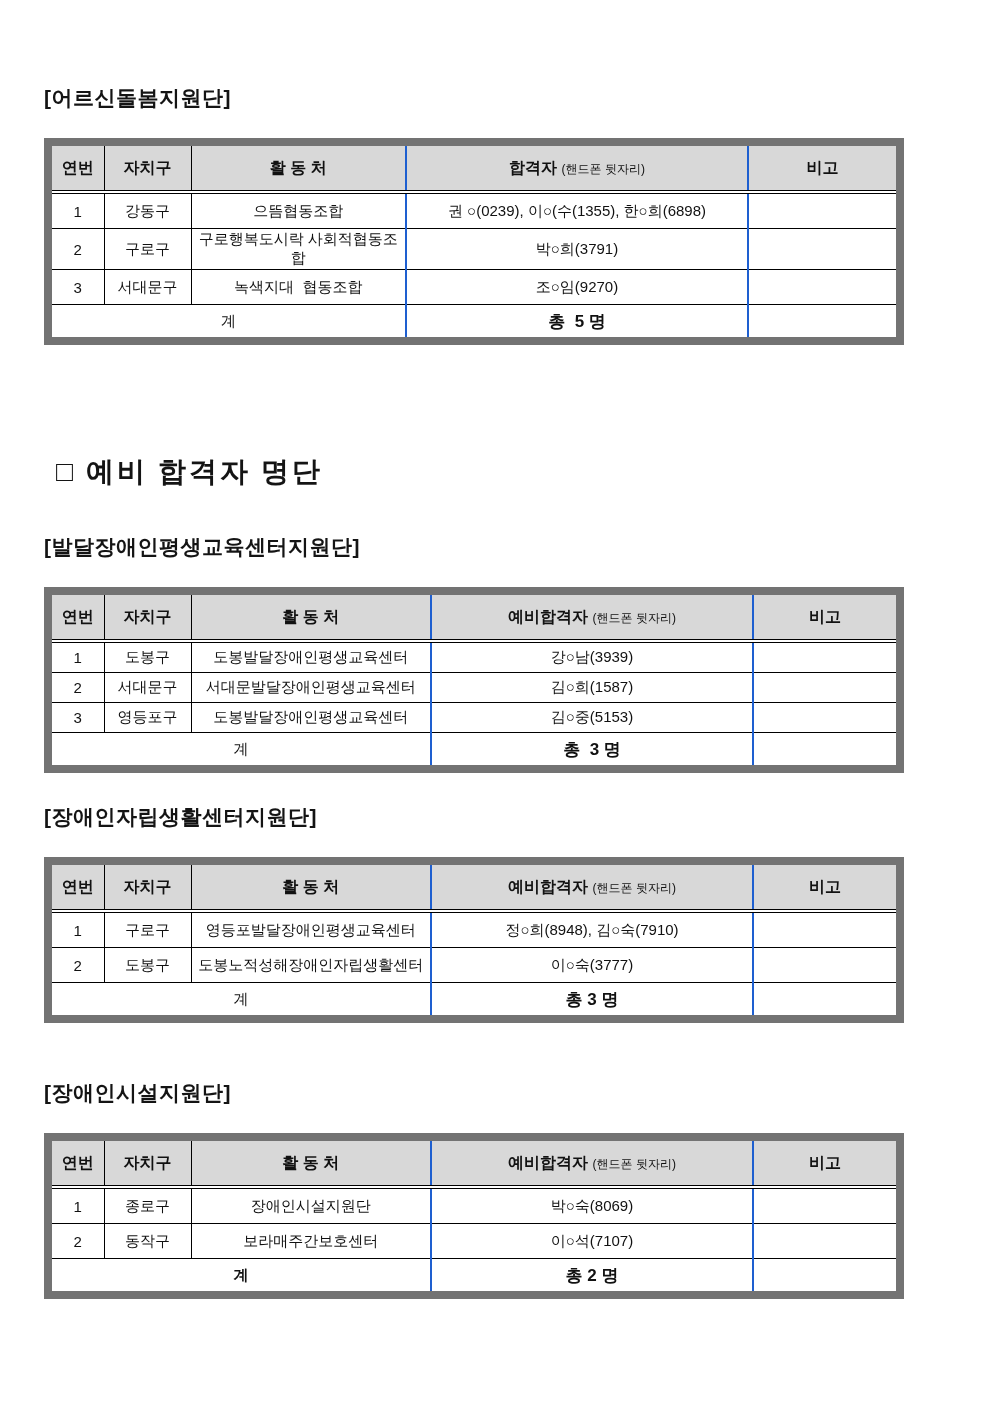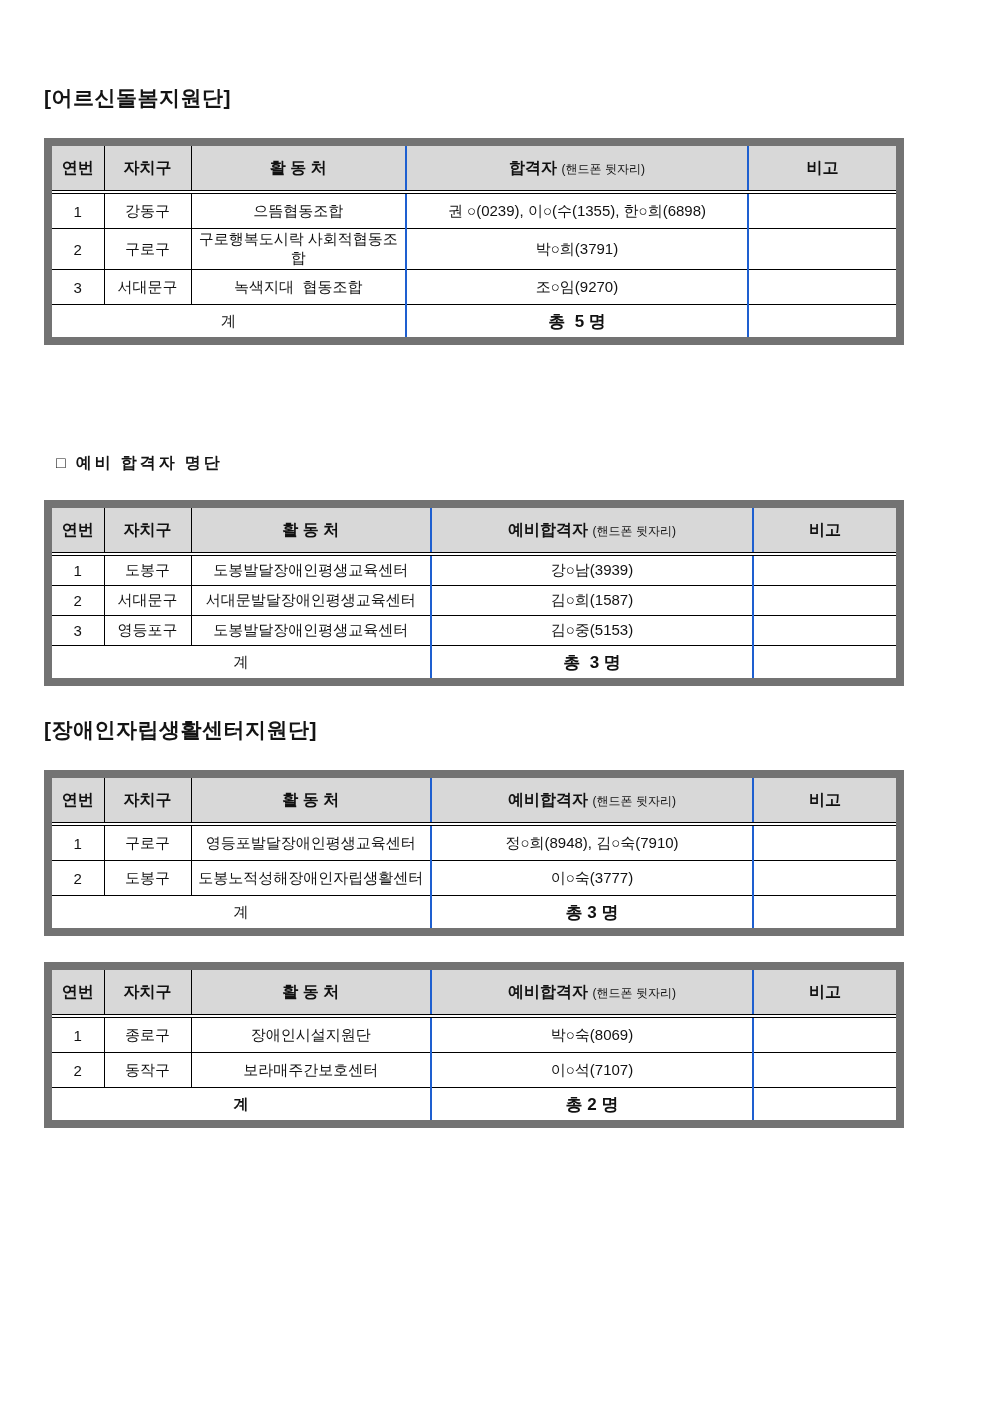--- a/index.html
+++ b/index.html
@@ -9,21 +9,21 @@
     color:#111;
   }
   .page{padding:84px 68px 60px 44px;width:852px;}
 
   .sec-title{
     font-size:21px;font-weight:bold;margin:0;letter-spacing:0.5px;
     color:#141414;
   }
   .sub-heading{
     font-family:"Liberation Serif","DejaVu Serif",serif;
-    font-size:16px;font-weight:bold;letter-spacing:3px;
+    font-size:28px;font-weight:bold;letter-spacing:3px;
     margin:108px 0 0 12px;color:#141414;
   }
   .mt-title2{margin-top:42px;}
   .mt-title3{margin-top:30px;}
   .mt-title4{margin-top:56px;}
 
   table.doc-table{
     border-collapse:collapse;table-layout:fixed;width:852px;
     margin-top:26px;border:8px solid #737373;
   }
@@ -104,20 +104,21 @@
       <tr class="total-row">
         <td colspan="3" class="total-label">계</td>
         <td class="bcol total-value">총  5 명</td>
         <td class="cell-note"></td>
       </tr>
     </tbody>
   </table>
 
   <h2 class="sub-heading">□ 예비 합격자 명단</h2>
 
+  <h1 class="sec-title mt-title2">[발달장애인평생교육센터지원단]</h1>
 
   <table class="doc-table t-compact">
     <colgroup>
       <col class="c-no">
         <col class="c-district">
         <col class="c-place">
         <col class="c-winner">
         <col class="c-note">
     </colgroup>
     <thead>
@@ -194,20 +195,21 @@
         <td class="cell-note"></td>
       </tr>
       <tr class="total-row">
         <td colspan="3" class="total-label">계</td>
         <td class="bcol total-value">총 3 명</td>
         <td class="cell-note"></td>
       </tr>
     </tbody>
   </table>
 
+  <h1 class="sec-title mt-title4">[장애인시설지원단]</h1>
 
   <table class="doc-table">
     <colgroup>
       <col class="c-no">
         <col class="c-district">
         <col class="c-place">
         <col class="c-winner">
         <col class="c-note">
     </colgroup>
     <thead>

